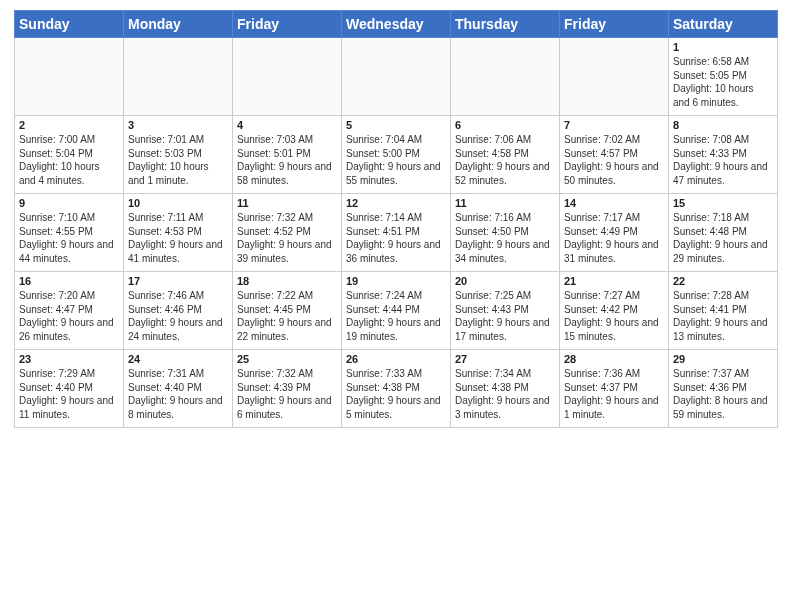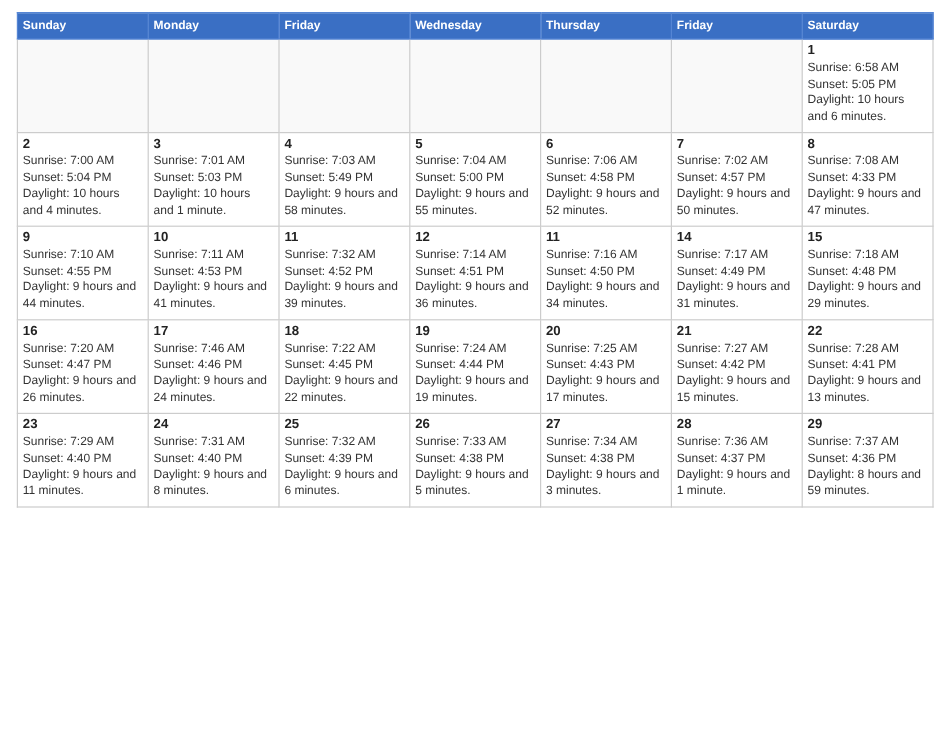--- a/index.html
+++ b/index.html
@@ -42,21 +42,21 @@
     }
     .calendar {
       width: 100%;
       border-collapse: collapse;
       border: 1px solid #ccc;
       table-layout: fixed;
     }
     .calendar th {
       background: #3a6fc4;
       color: #fff;
-      font-size: 10px;
+      font-size: 14px;
       font-weight: bold;
       padding: 5px 4px;
       text-align: left;
       border: 1px solid #5585d4;
     }
     .calendar td {
       vertical-align: top;
       border: 1px solid #ccc;
       padding: 3px 4px;
       font-size: 9px;
@@ -124,21 +124,21 @@
           </td>
           <td>
             <span class="day-number">3</span>
             <div class="day-info">Sunrise: 7:01 AM
 Sunset: 5:03 PM
 Daylight: 10 hours and 1 minute.</div>
           </td>
           <td>
             <span class="day-number">4</span>
             <div class="day-info">Sunrise: 7:03 AM
-Sunset: 5:49 PM
+Sunset: 5:01 PM
 Daylight: 9 hours and 58 minutes.</div>
           </td>
           <td>
             <span class="day-number">5</span>
             <div class="day-info">Sunrise: 7:04 AM
 Sunset: 5:00 PM
 Daylight: 9 hours and 55 minutes.</div>
           </td>
           <td>
             <span class="day-number">6</span>

